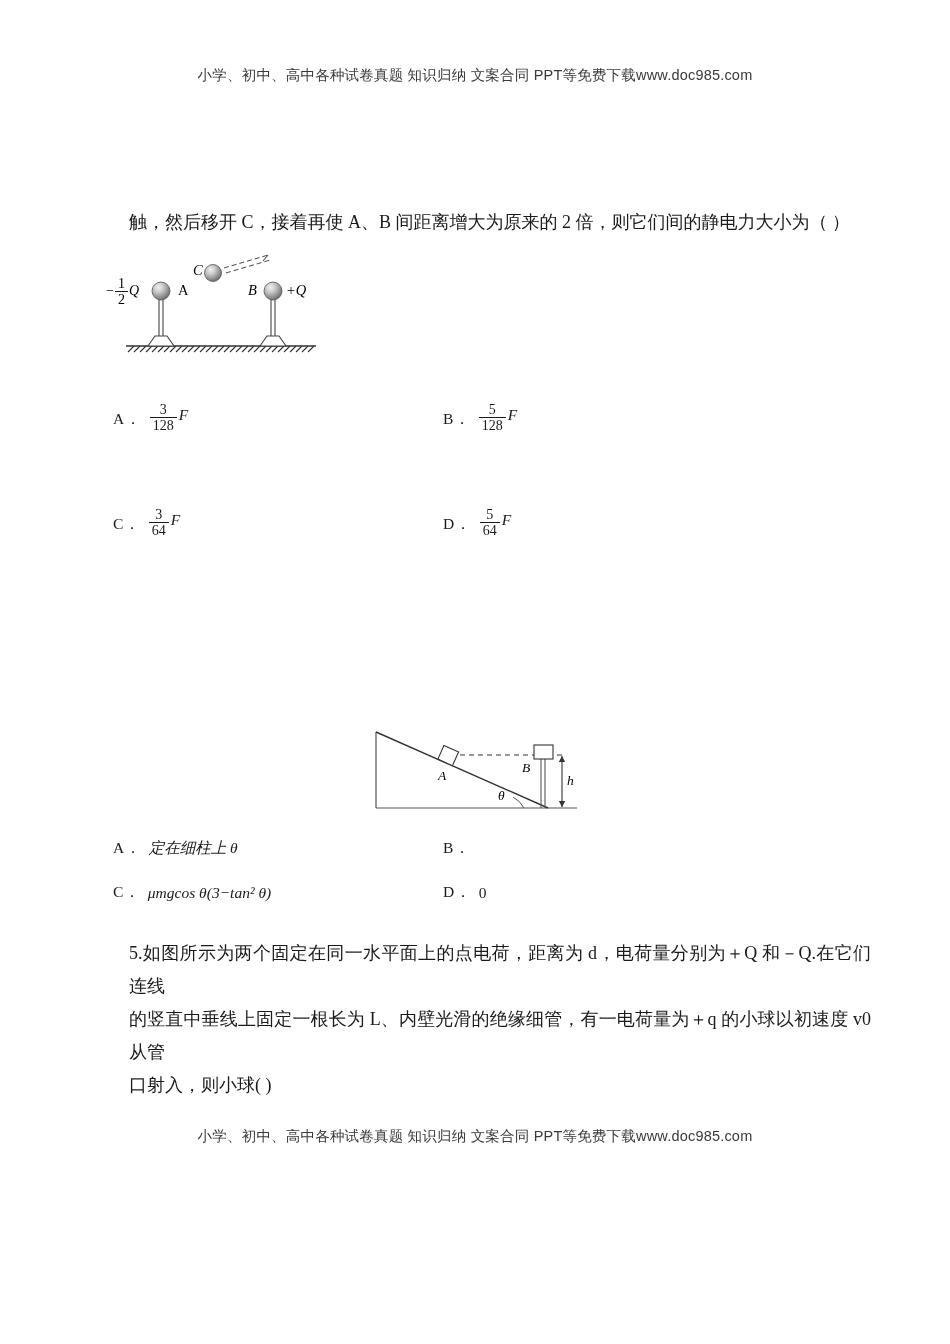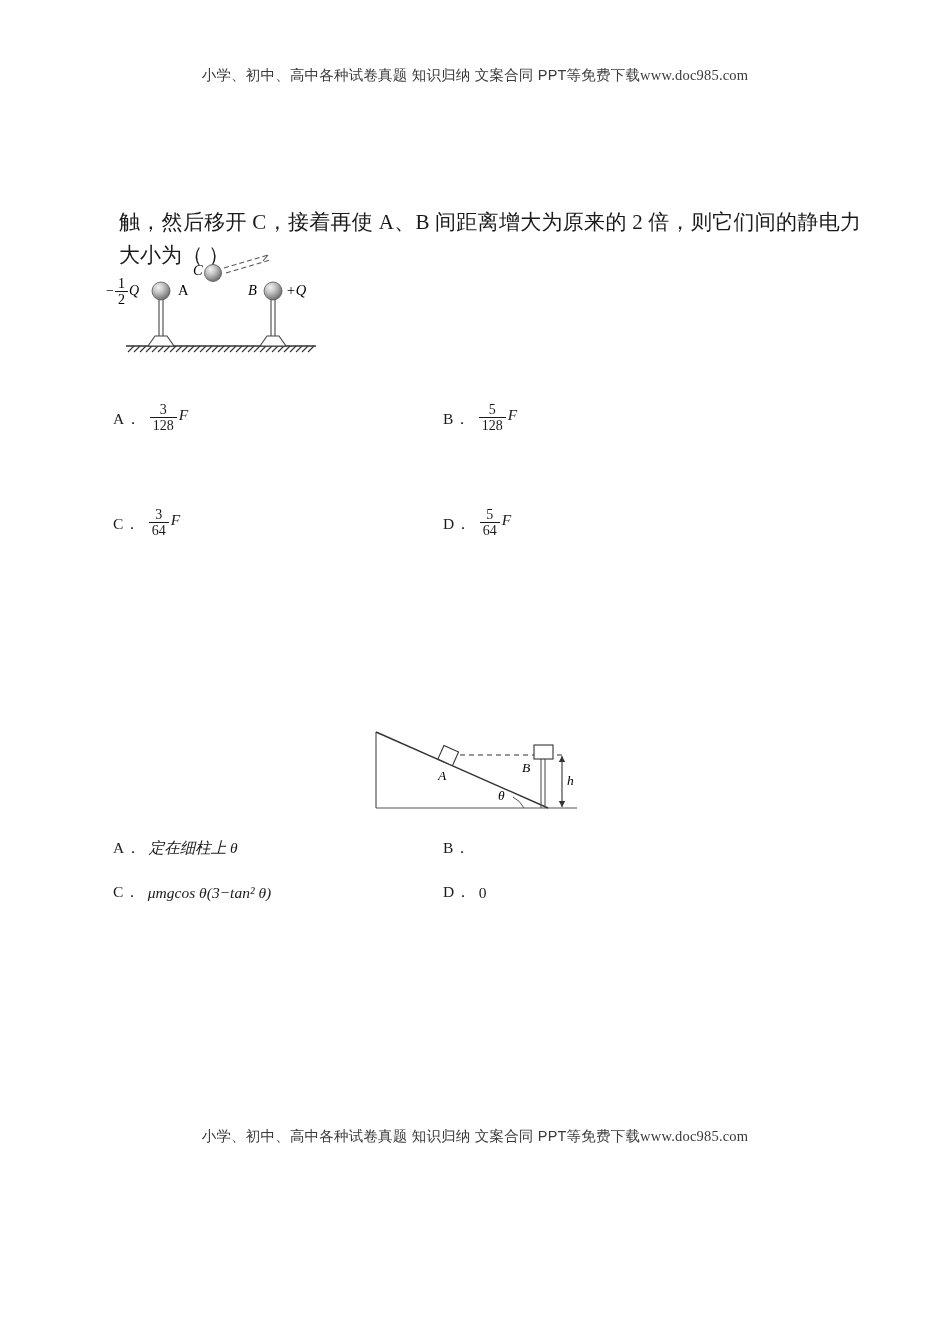--- a/index.html
+++ b/index.html
@@ -28,31 +28,31 @@
     left: 0;
     width: 950px;
     text-align: center;
     font-family: "Liberation Sans", "DejaVu Sans", sans-serif;
     font-size: 14.5px;
     color: #3a3a3a;
     letter-spacing: 0.2px;
     white-space: nowrap;
   }
   .watermark .url {
-    font-family: Liberation Serif, serif;
+    font-family: Liberation Sans, sans-serif;
   }
   #header-watermark { top: 66px; }
   #footer-watermark { top: 1127px; }
 
   
   .para {
     position: absolute;
-    left: 119px;
+    left: 129px;
     width: 742px;
-    font-size: 21px;
+    font-size: 18px;
     line-height: 33px;
     color: #1a1a1a;
     text-align: justify;
   }
   i.math, .mi {
     font-family: "Liberation Serif", "DejaVu Serif", serif;
     font-style: italic;
   }
   .mn { font-style: normal; }
 
@@ -275,18 +275,23 @@
   </div>
   <div class="opt" style="left:113px; top:882px;">
     <span class="tag">C．</span>
     <i class="math">μmgcos θ(3−tan² θ)</i>
   </div>
   <div class="opt" style="left:443px; top:882px;">
     <span class="tag">D．</span>
     <i class="math mn" style="font-style:normal;">0</i>
   </div>
 
+  <div class="para" style="top:937px;">
+    <div>5.如图所示为两个固定在同一水平面上的点电荷，距离为 d，电荷量分别为＋Q 和－Q.在它们连线</div>
+    <div>的竖直中垂线上固定一根长为 L、内壁光滑的绝缘细管，有一电荷量为＋q 的小球以初速度 v0 从管</div>
+    <div>口射入，则小球(        )</div>
+  </div>
 
   <div class="watermark" id="footer-watermark">
     <span>小学、初中、高中各种试卷真题 知识归纳 文案合同 PPT等免费下载</span><span class="url">www.doc985.com</span>
   </div>
 
 </div>
 
 </body></html>

